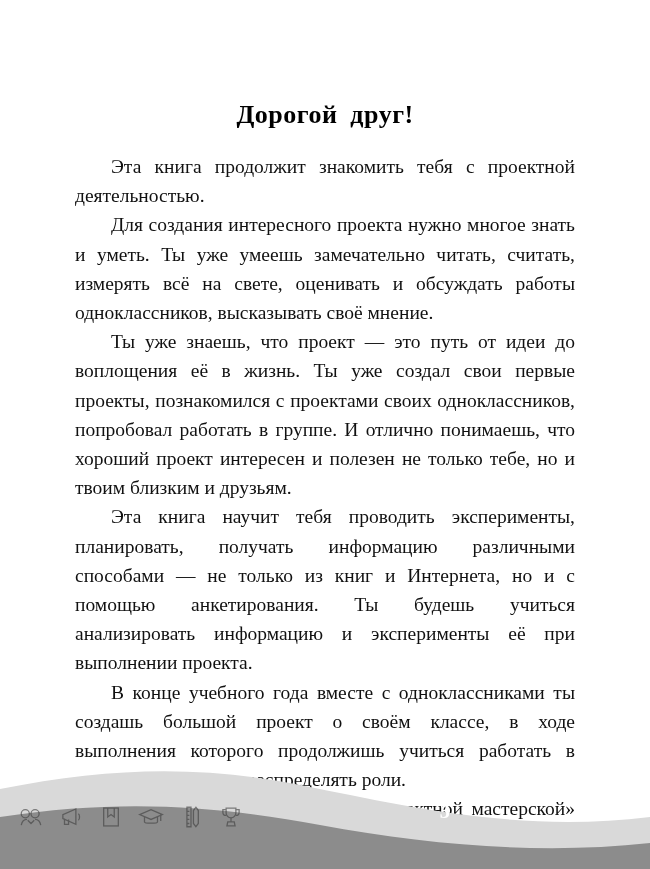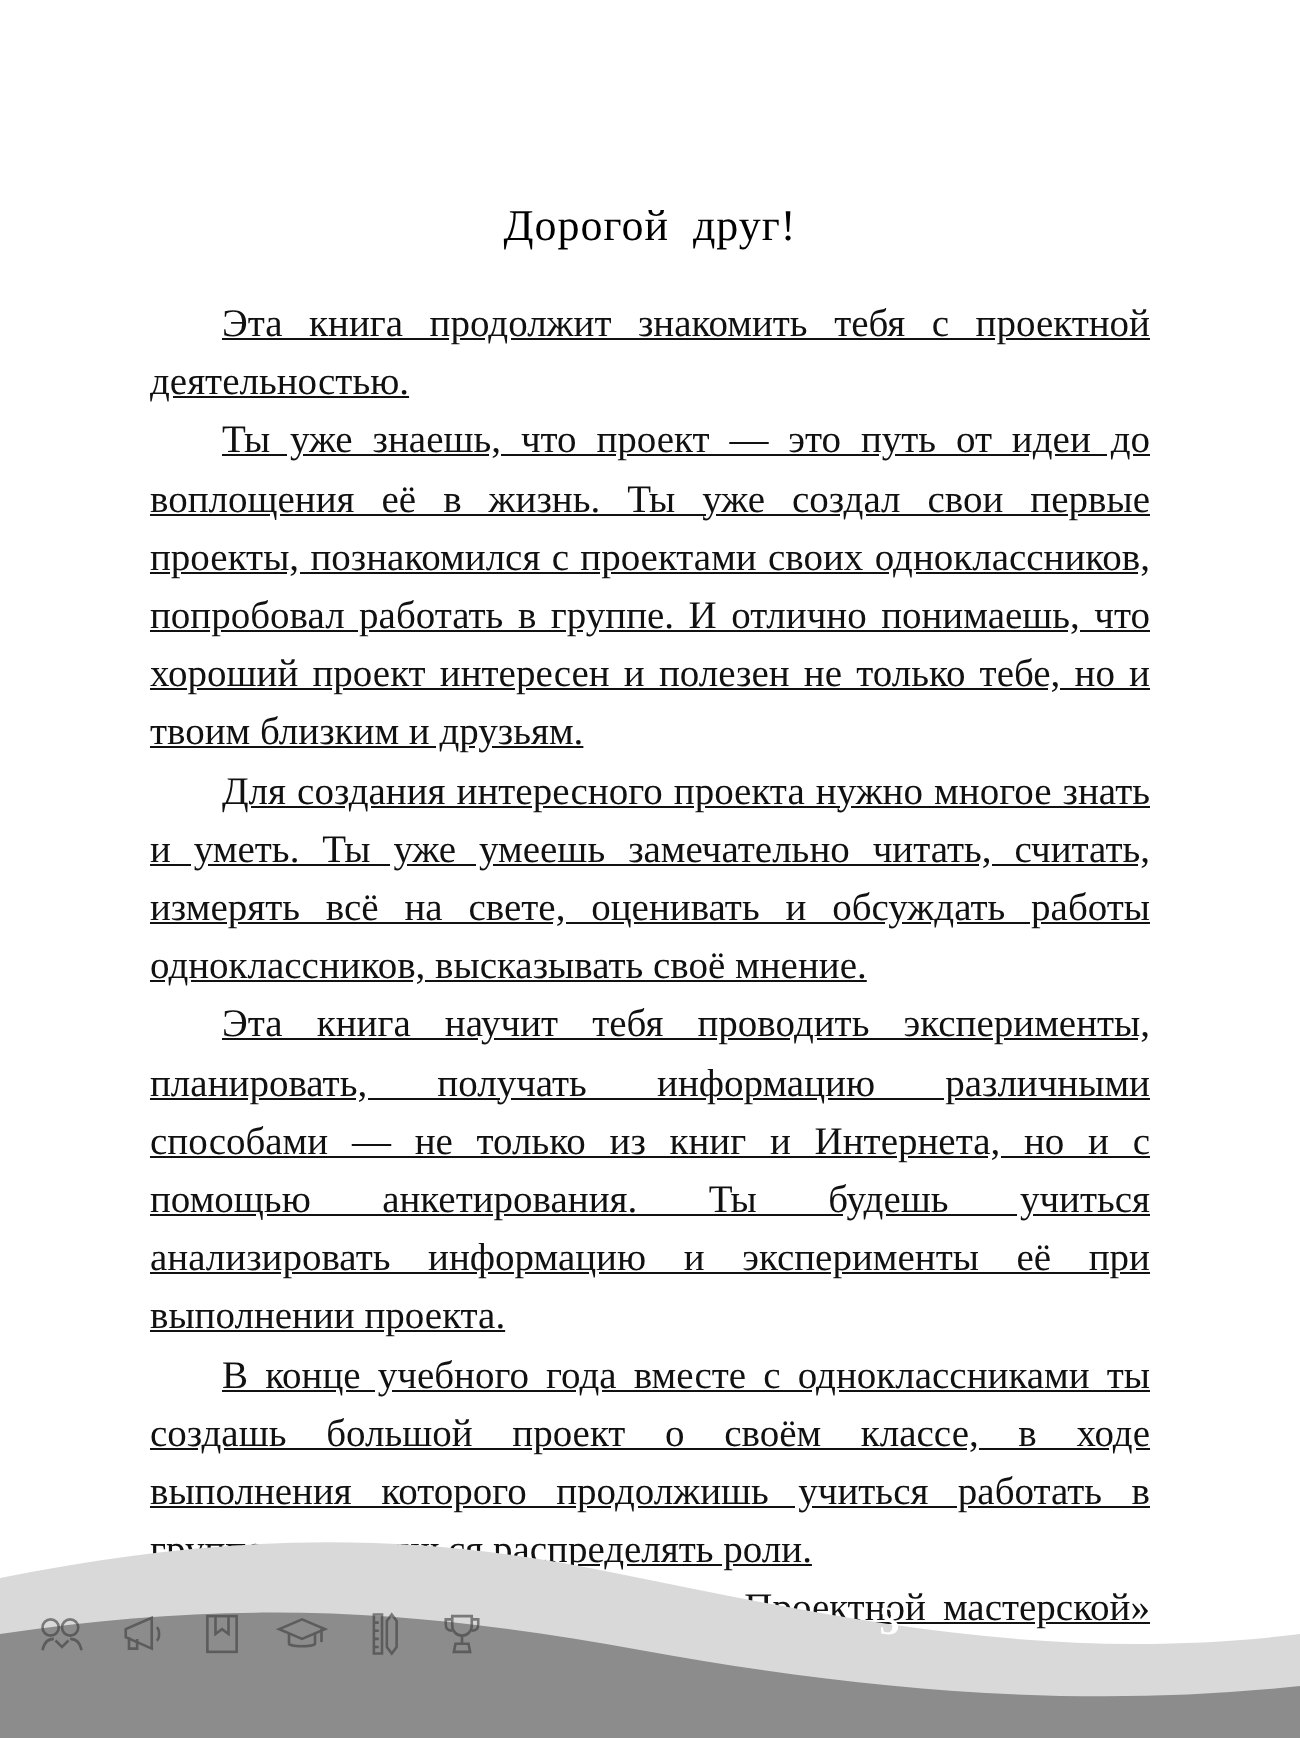--- a/index.html
+++ b/index.html
@@ -23,39 +23,38 @@
     background: #ffffff;
   }
   .content {
     position: absolute;
     left: 75px;
     top: 100px;
     width: 500px;
   }
   .page-title {
     font-family: "Liberation Serif", serif;
-    font-weight: normal;
-    font-size: 22px;
+    font-weight: bold;
+    font-size: 26px;
     text-align: center;
     letter-spacing: 0.5px;
     color: #000000;
     margin: 0 0 22px 0;
     word-spacing: 6px;
   }
   .para {
     font-family: "Liberation Serif", serif;
     font-size: 19.5px;
     line-height: 29.2px;
     color: #111111;
     text-align: justify;
     text-indent: 36px;
     margin: 0;
     -webkit-hyphens: manual;
     hyphens: manual;
-    text-decoration: underline;
   }
   
   .footer-band {
     position: absolute;
     left: 0;
     bottom: 0;
     width: 650px;
     height: 110px;
     overflow: hidden;
   }
@@ -95,22 +94,22 @@
 </style>
 </head>
 <body>
 
 <div class="page">
 
   <div class="content">
     <h1 class="page-title">Дорогой  друг!</h1>
 
     <p class="para">Эта книга продолжит знакомить тебя с проектной деятельностью.</p>
+    <p class="para">Для создания интересного проекта нужно многое знать и уметь. Ты уже умеешь замечательно читать, считать, измерять всё на свете, оценивать и обсуждать работы одноклассников, высказывать своё мнение.</p>
     <p class="para">Ты уже знаешь, что проект — это путь от идеи до воплощения её в жизнь. Ты уже создал свои первые проекты, познакомился с проектами своих одноклассников, попробовал работать в группе. И отлично понимаешь, что хороший проект интересен и полезен не только тебе, но и твоим близким и друзьям.</p>
-    <p class="para">Для создания интересного проекта нужно многое знать и уметь. Ты уже умеешь замечательно читать, считать, измерять всё на свете, оценивать и обсуждать работы одноклассников, высказывать своё мнение.</p>
     <p class="para">Эта книга научит тебя проводить эксперименты, планировать, получать информацию различными способами — не только из книг и Интернета, но и с помощью анкетирования. Ты будешь учиться анализировать информацию и эксперименты её при выполнении проекта.</p>
     <p class="para">В конце учебного года вместе с одноклассниками ты создашь большой проект о своём классе, в ходе выполнения которого продолжишь учиться работать в группе и научишься распределять роли.</p>
     <p class="para">Для выполнения заданий из «Проектной мастерской» тебе понадобится обычная тетрадь в клетку, лучше на 18 листов. Возможно, ты решишь продолжить тетрадь за прошлый год. Тогда у тебя</p>
   </div>
 
   <div class="footer-band">
     <svg width="650" height="110" viewBox="0 0 650 110" xmlns="http://www.w3.org/2000/svg">
       <path d="M0,30 C110,8 200,6 300,26 C410,48 520,74 650,58 L650,110 L0,110 Z" fill="#d9d9d9"></path>
       <path d="M0,58 C120,40 210,46 320,66 C430,86 540,96 650,84 L650,110 L0,110 Z" fill="#8c8c8c"></path>
     </svg>

